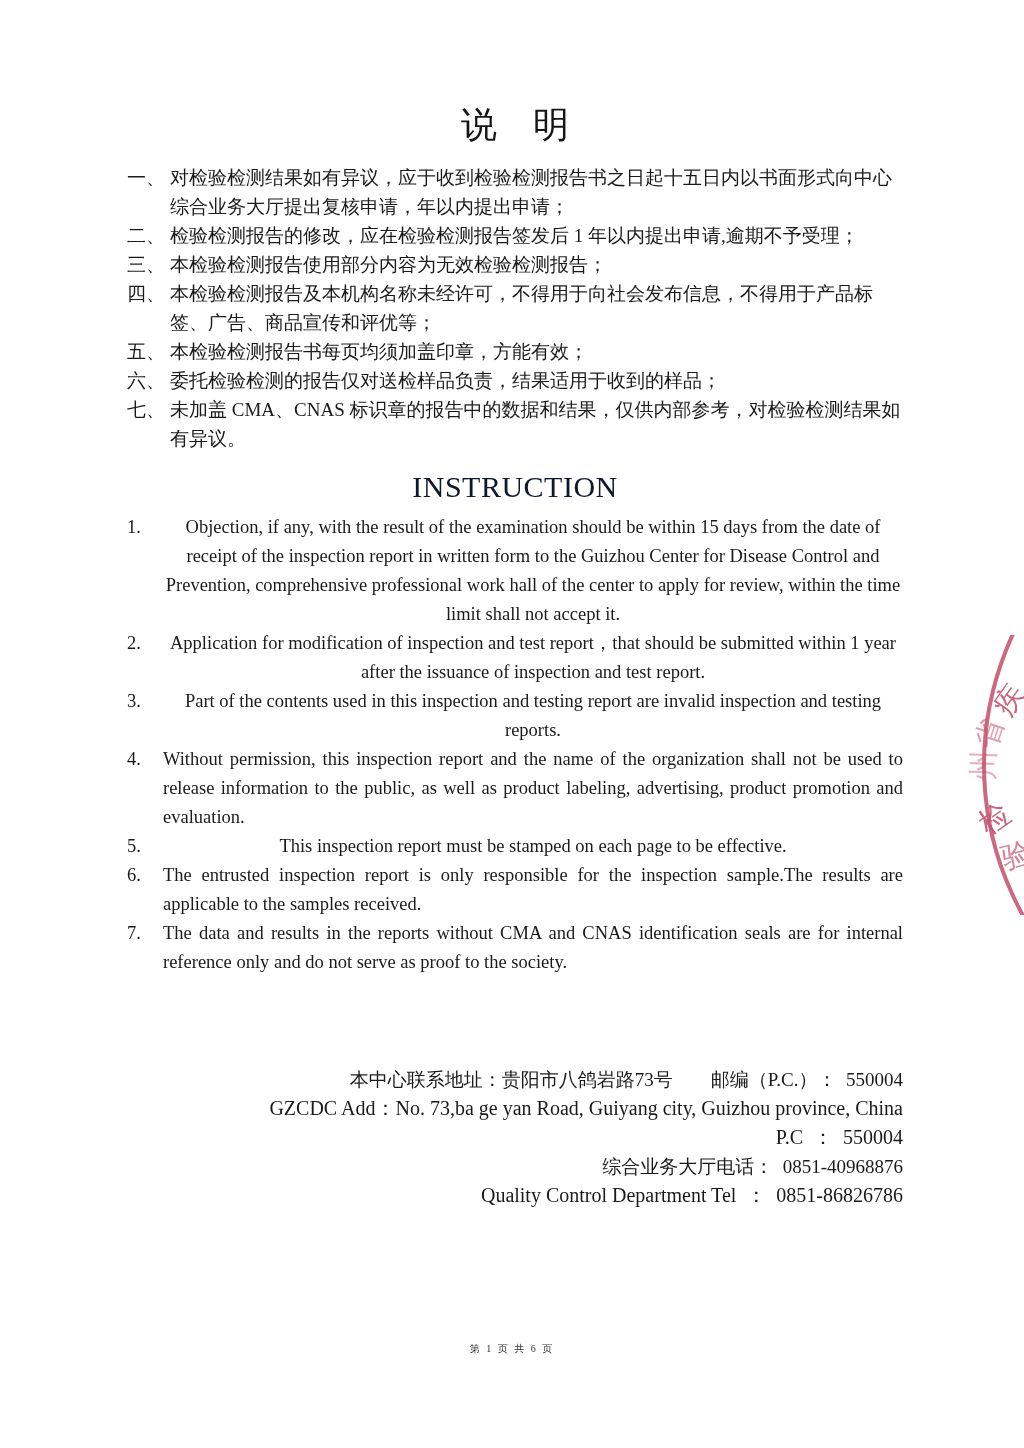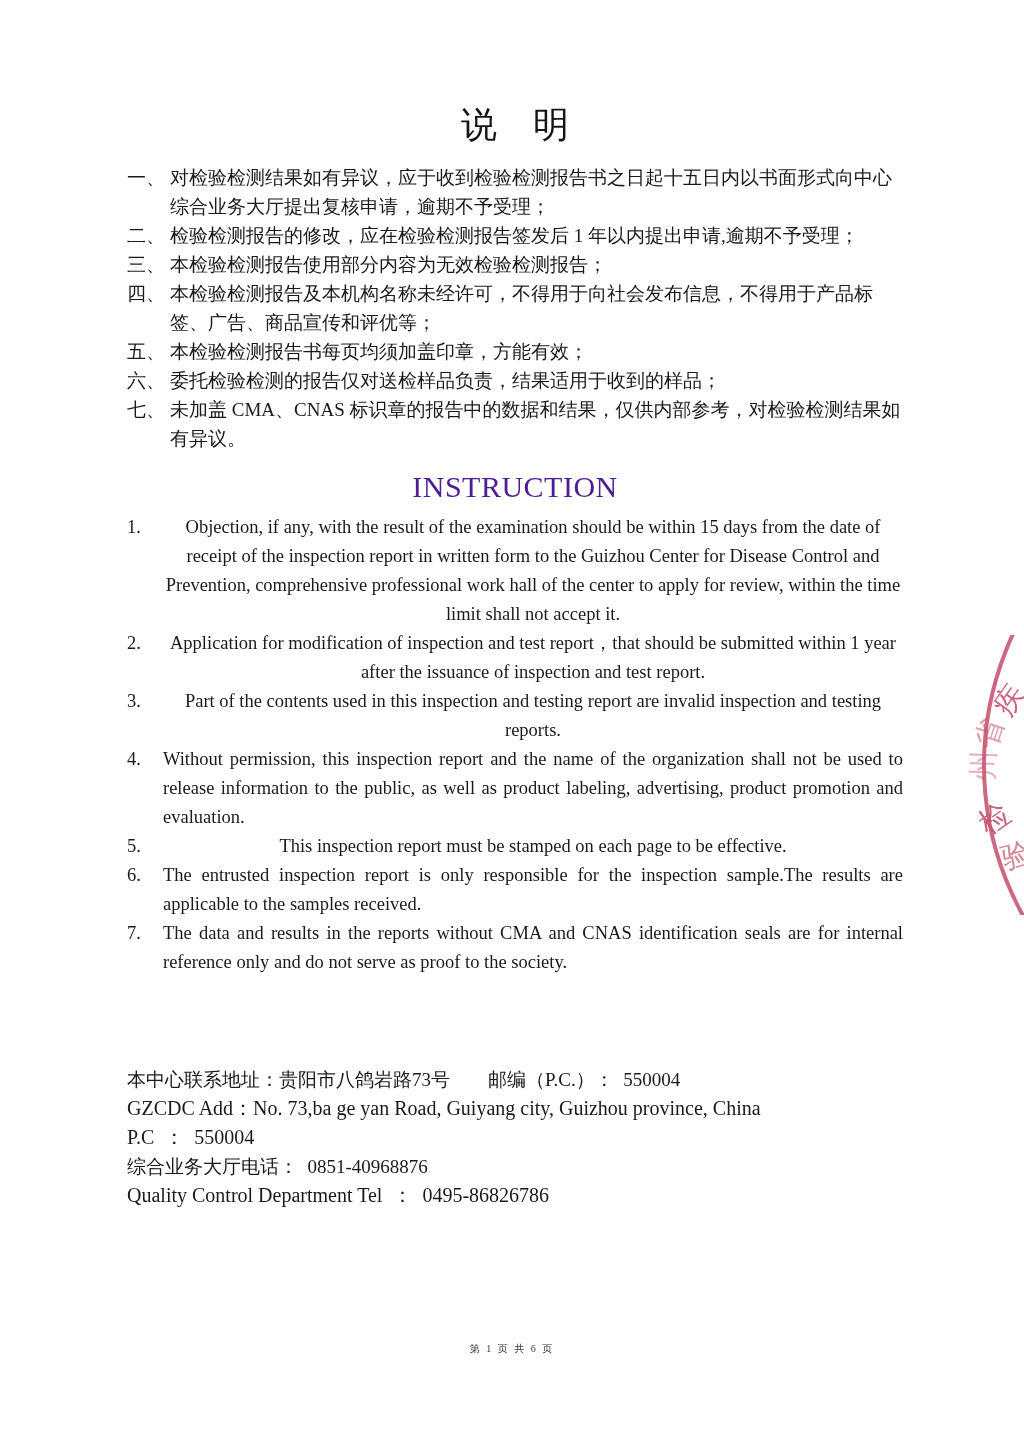--- a/index.html
+++ b/index.html
@@ -32,30 +32,31 @@
   }
   .cn-list .num{flex:0 0 43px;}
   .cn-list .txt{flex:1;}
   .title-en{
     text-align:center;
     font-size:30px;
     line-height:40px;
     font-weight:400;
     letter-spacing:0.5px;
     margin:14px 0 6px 0;
-    color:#4c1d95;
+    color:#0f172a;
   }
   .en-list .item{font-size:18.5px;}
   .en-list .num{flex:0 0 36px;}
   .en-list .txt{flex:1;text-align:center;}
   .en-list .justify .txt{text-align:justify;}
   .contact{
     margin-top:88px;
     font-size:19px;
     line-height:29px;
+    text-align:right;
   }
   .contact .c-line{white-space:pre-wrap;}
   .contact .en-line{font-size:20px;}
   .footer{
     position:absolute;
     left:0;right:0;
     top:1342px;
     text-align:center;
     font-size:10px;
     letter-spacing:2px;
@@ -75,21 +76,21 @@
 </head>
 <body>
 
 <div class="content">
 
   <h1 class="title-cn">说　明</h1>
 
   <div class="cn-list">
     <div class="item">
       <span class="num">一、</span>
-      <span class="txt">对检验检测结果如有异议，应于收到检验检测报告书之日起十五日内以书面形式向中心综合业务大厅提出复核申请，逾期不予受理；</span>
+      <span class="txt">对检验检测结果如有异议，应于收到检验检测报告书之日起十五日内以书面形式向中心综合业务大厅提出复核申请，年以内提出申请；</span>
     </div>
     <div class="item">
       <span class="num">二、</span>
       <span class="txt">检验检测报告的修改，应在检验检测报告签发后 1 年以内提出申请,逾期不予受理；</span>
     </div>
     <div class="item">
       <span class="num">三、</span>
       <span class="txt">本检验检测报告使用部分内容为无效检验检测报告；</span>
     </div>
     <div class="item">
@@ -141,21 +142,21 @@
       <span class="num">7.</span>
       <span class="txt">The data and results in the reports without CMA and CNAS identification seals are for internal reference only and do not serve as proof to the society.</span>
     </div>
   </div>
 
   <div class="contact">
     <div class="c-line">本中心联系地址：贵阳市八鸽岩路73号　　邮编（P.C.）：  550004</div>
     <div class="c-line en-line">GZCDC Add：No. 73,ba ge yan Road, Guiyang city, Guizhou province, China</div>
     <div class="c-line en-line">P.C  ：  550004</div>
     <div class="c-line">综合业务大厅电话：  0851-40968876</div>
-    <div class="c-line en-line">Quality Control Department Tel  ：  0495-86826786</div>
+    <div class="c-line en-line">Quality Control Department Tel  ：  0851-86826786</div>
   </div>
 
 </div>
 
 <div class="footer">第 1 页 共 6 页</div>
 
 <div class="stamp">
   <svg width="70" height="280" viewBox="0 0 70 280">
     <g fill="none" stroke="#c5536e" stroke-width="4" opacity="0.88">
       <circle cx="340" cy="130" r="310"></circle>

